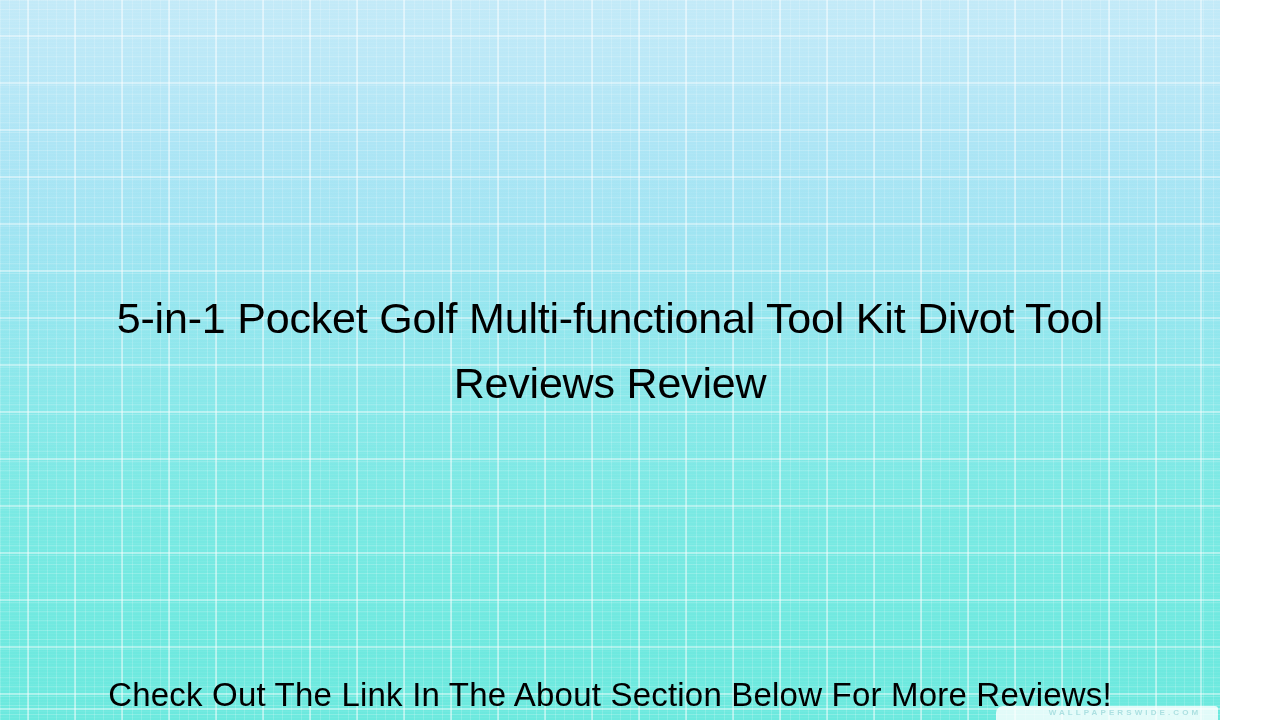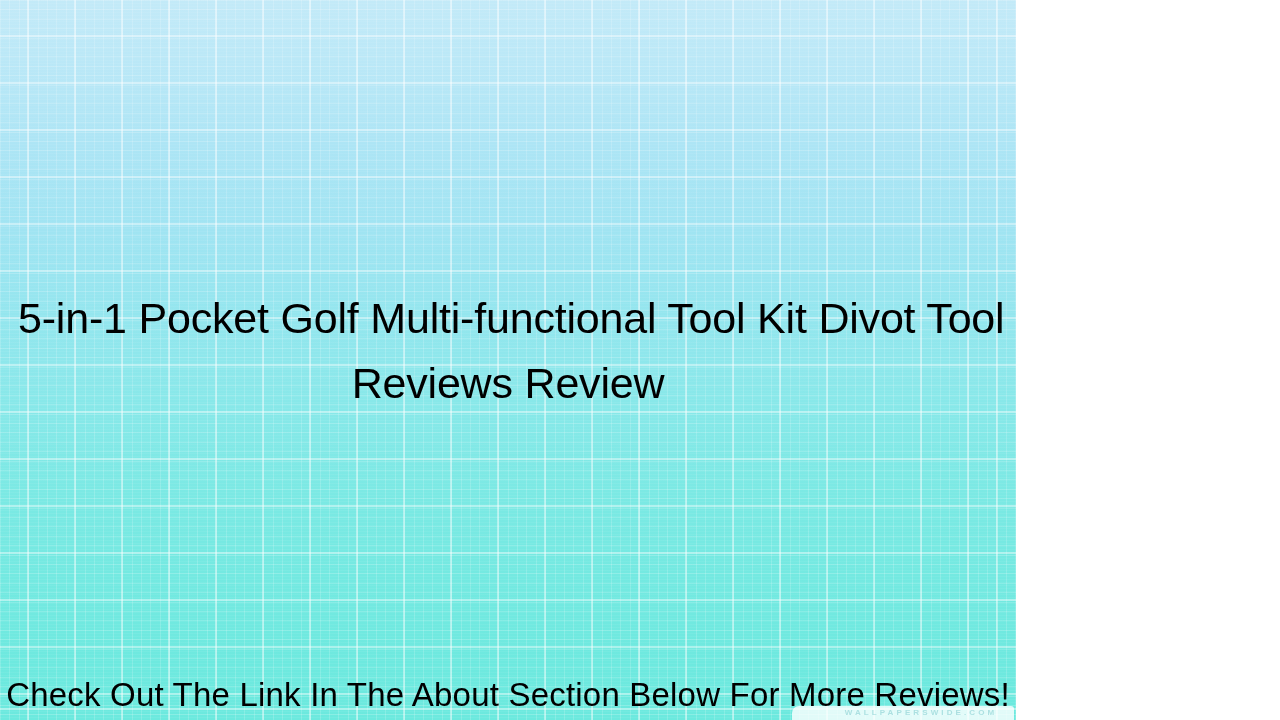--- a/index.html
+++ b/index.html
@@ -5,21 +5,21 @@
   html, body {
     margin: 0;
     padding: 0;
     width: 1280px;
     height: 720px;
     overflow: hidden;
   }
 
   #stage {
     position: relative;
-    width: 1016px;
+    width: 1220px;
     height: 720px;
     overflow: hidden;
     font-family: "Liberation Sans", sans-serif;
   }
 
   
   .bg-gradient {
     position: absolute;
     inset: 0;
     background: linear-gradient(

